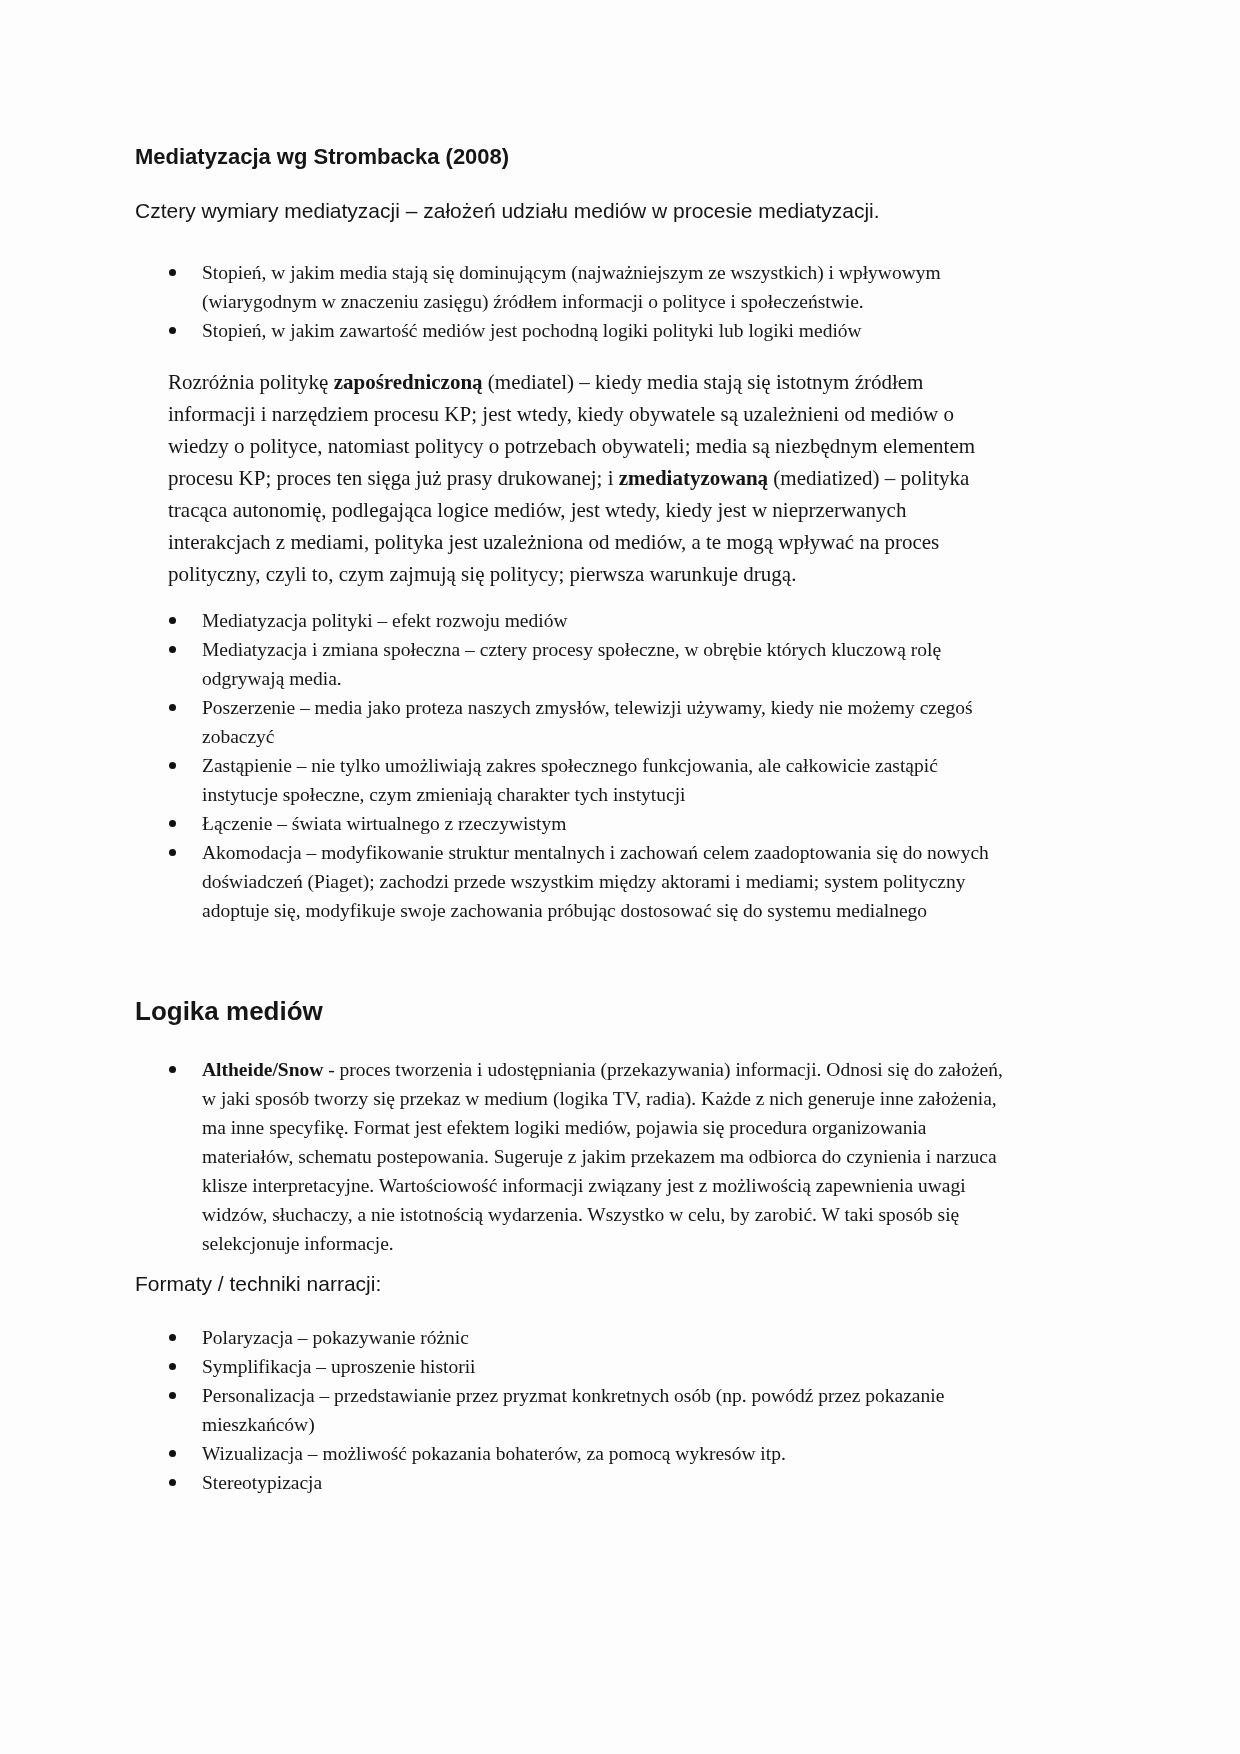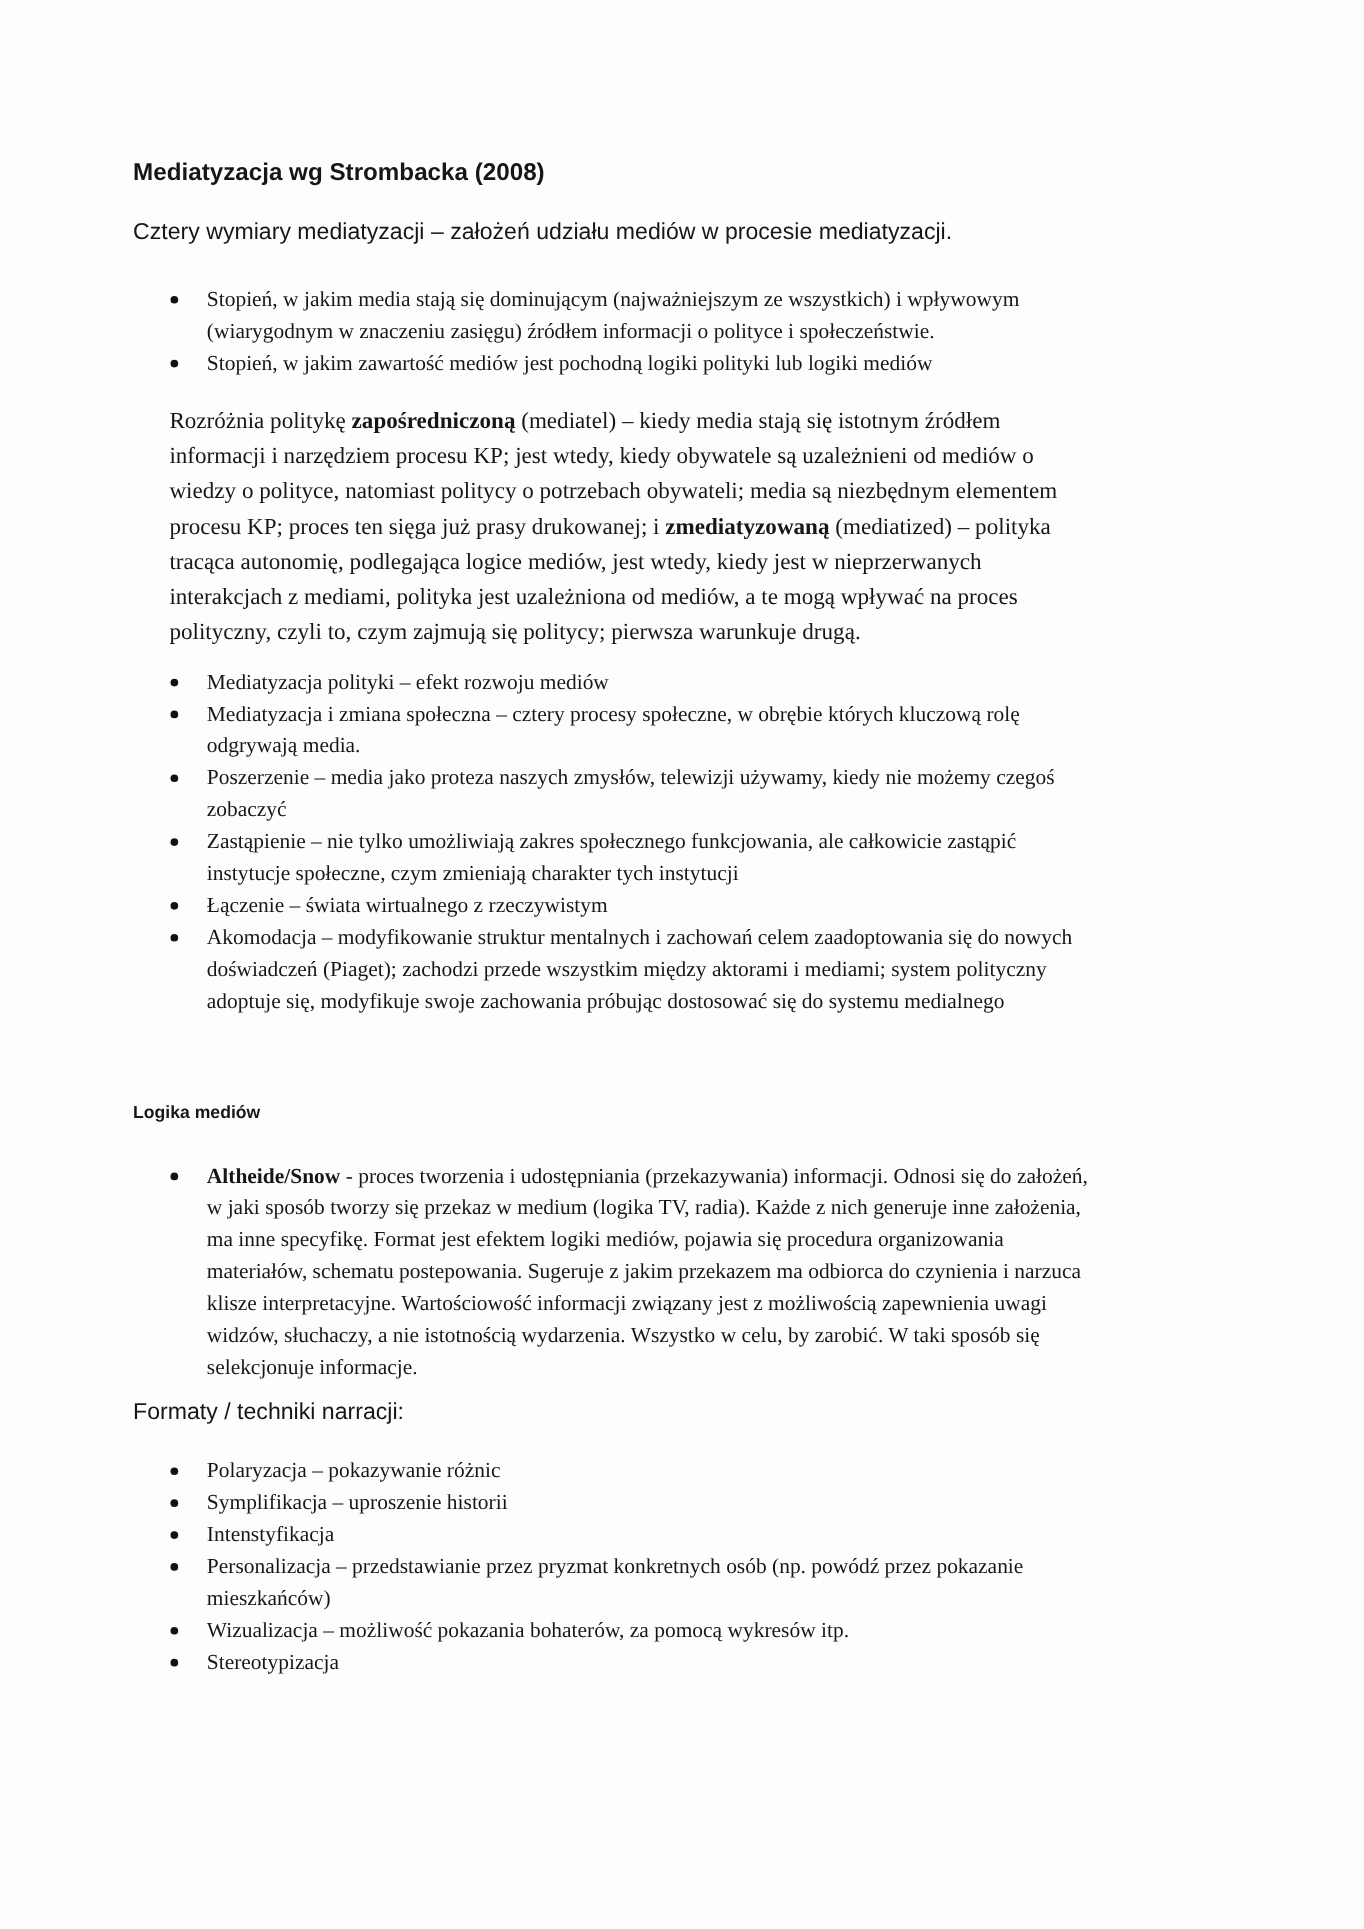--- a/index.html
+++ b/index.html
@@ -7,21 +7,21 @@
   .page {
     position: relative;
     width: 1240px;
     height: 1754px;
     background: #fdfdfd;
     color: #161616;
     overflow: hidden;
   }
   .content {
     position: absolute;
-    left: 121px;
+    left: 135px;
     top: 143px;
     width: 992px;
   }
   
   .doc-title {
     margin: 0;
     font-family: "Liberation Sans", sans-serif;
     font-weight: 700;
     font-size: 22px;
     line-height: 27px;
@@ -31,21 +31,21 @@
     margin: 27px 0 0 0;
     font-family: "Liberation Sans", sans-serif;
     font-size: 21px;
     line-height: 27px;
     white-space: pre-line;
   }
   .section-heading-bold {
     margin: 73px 0 14px 0;
     font-family: "Liberation Sans", sans-serif;
     font-weight: 700;
-    font-size: 16px;
+    font-size: 26px;
     line-height: 27px;
     white-space: pre-line;
   }
   .section-heading-plain {
     margin: 12px 0 0 0;
     font-family: "Liberation Sans", sans-serif;
     font-weight: 400;
     font-size: 21px;
     line-height: 27px;
     white-space: pre-line;
@@ -137,21 +137,20 @@
 klisze interpretacyjne. Wartościowość informacji związany jest z możliwością zapewnienia uwagi
 widzów, słuchaczy, a nie istotnością wydarzenia. Wszystko w celu, by zarobić. W taki sposób się
 selekcjonuje informacje.</span></li>
     </ul>
 
     <h3 class="section-heading-plain">Formaty / techniki narracji:</h3>
 
     <ul class="serif-list list-formats">
         <li>Polaryzacja – pokazywanie różnic</li>
         <li>Symplifikacja – uproszenie historii</li>
-        <li>Intenstyfikacja</li>
         <li>Personalizacja – przedstawianie przez pryzmat konkretnych osób (np. powódź przez pokazanie
 mieszkańców)</li>
         <li>Wizualizacja – możliwość pokazania bohaterów, za pomocą wykresów itp.</li>
         <li>Stereotypizacja</li>
       </ul>
 
   </div>
 </div>
 
 </body></html>

